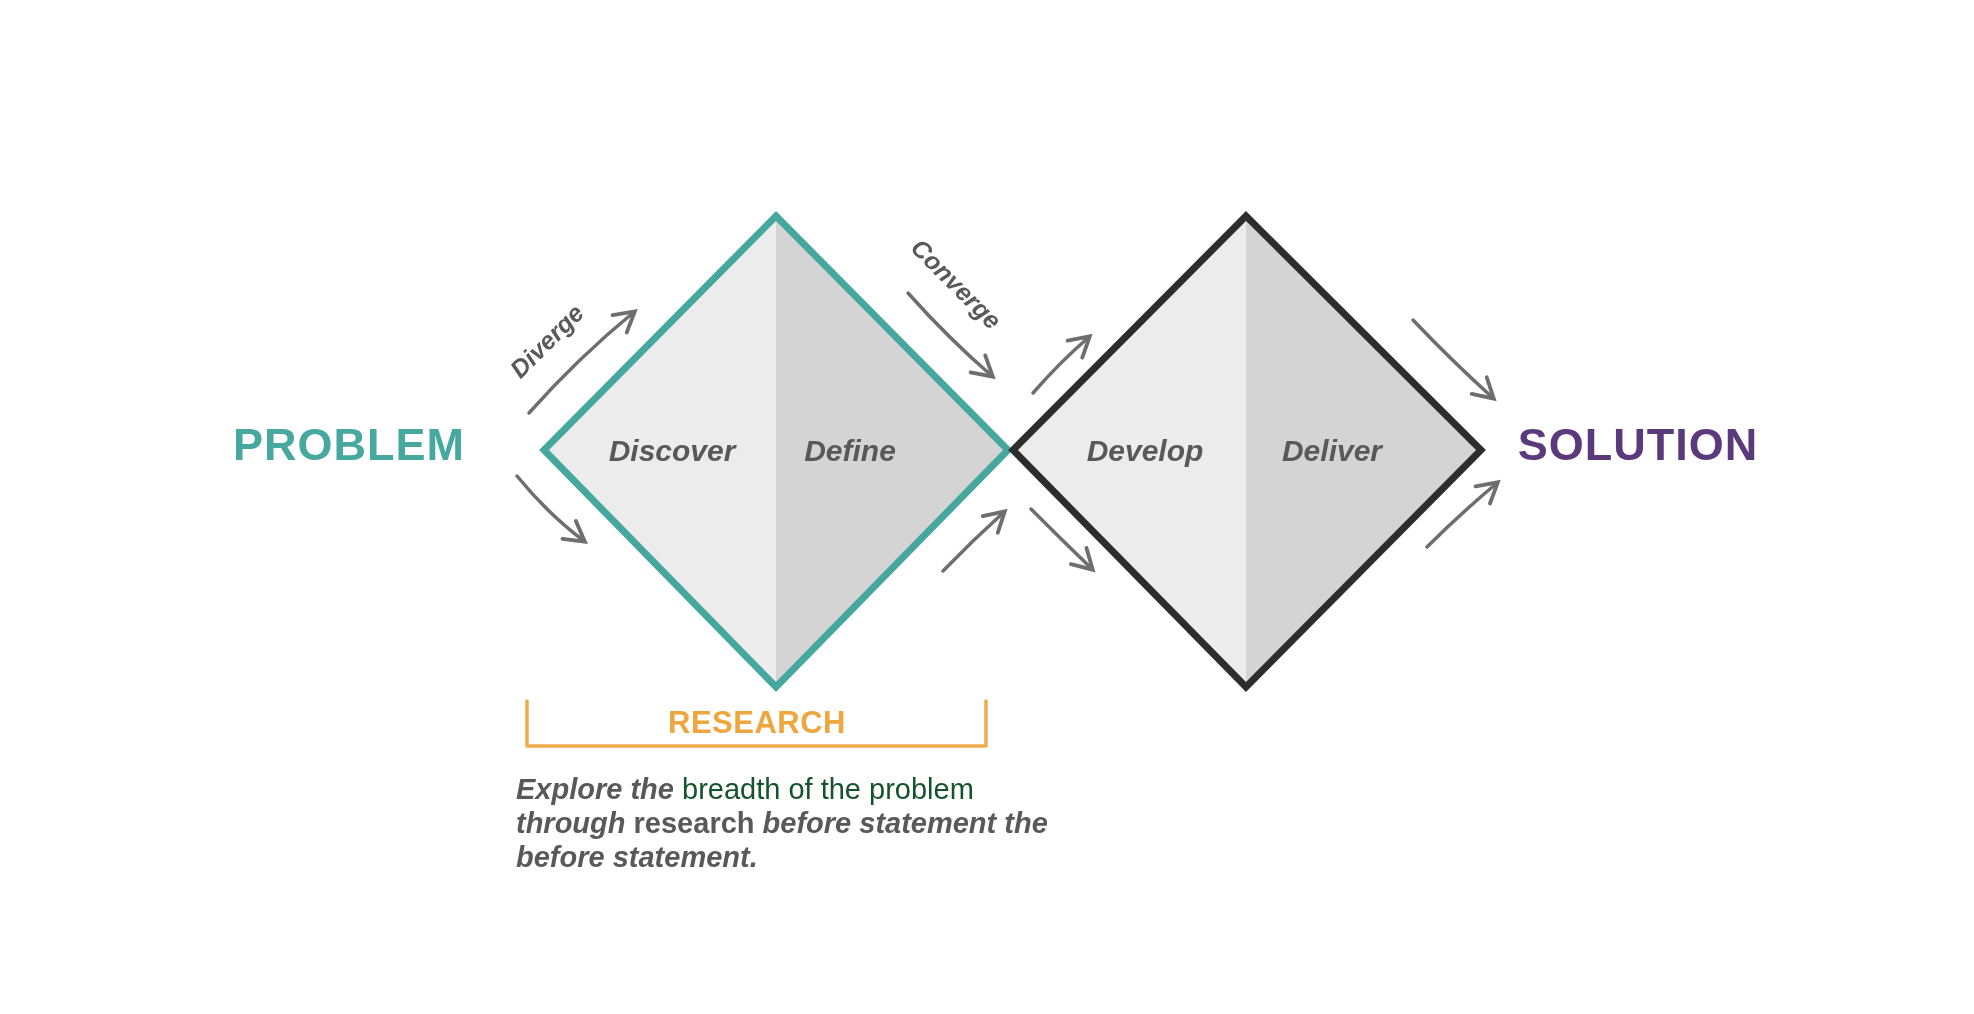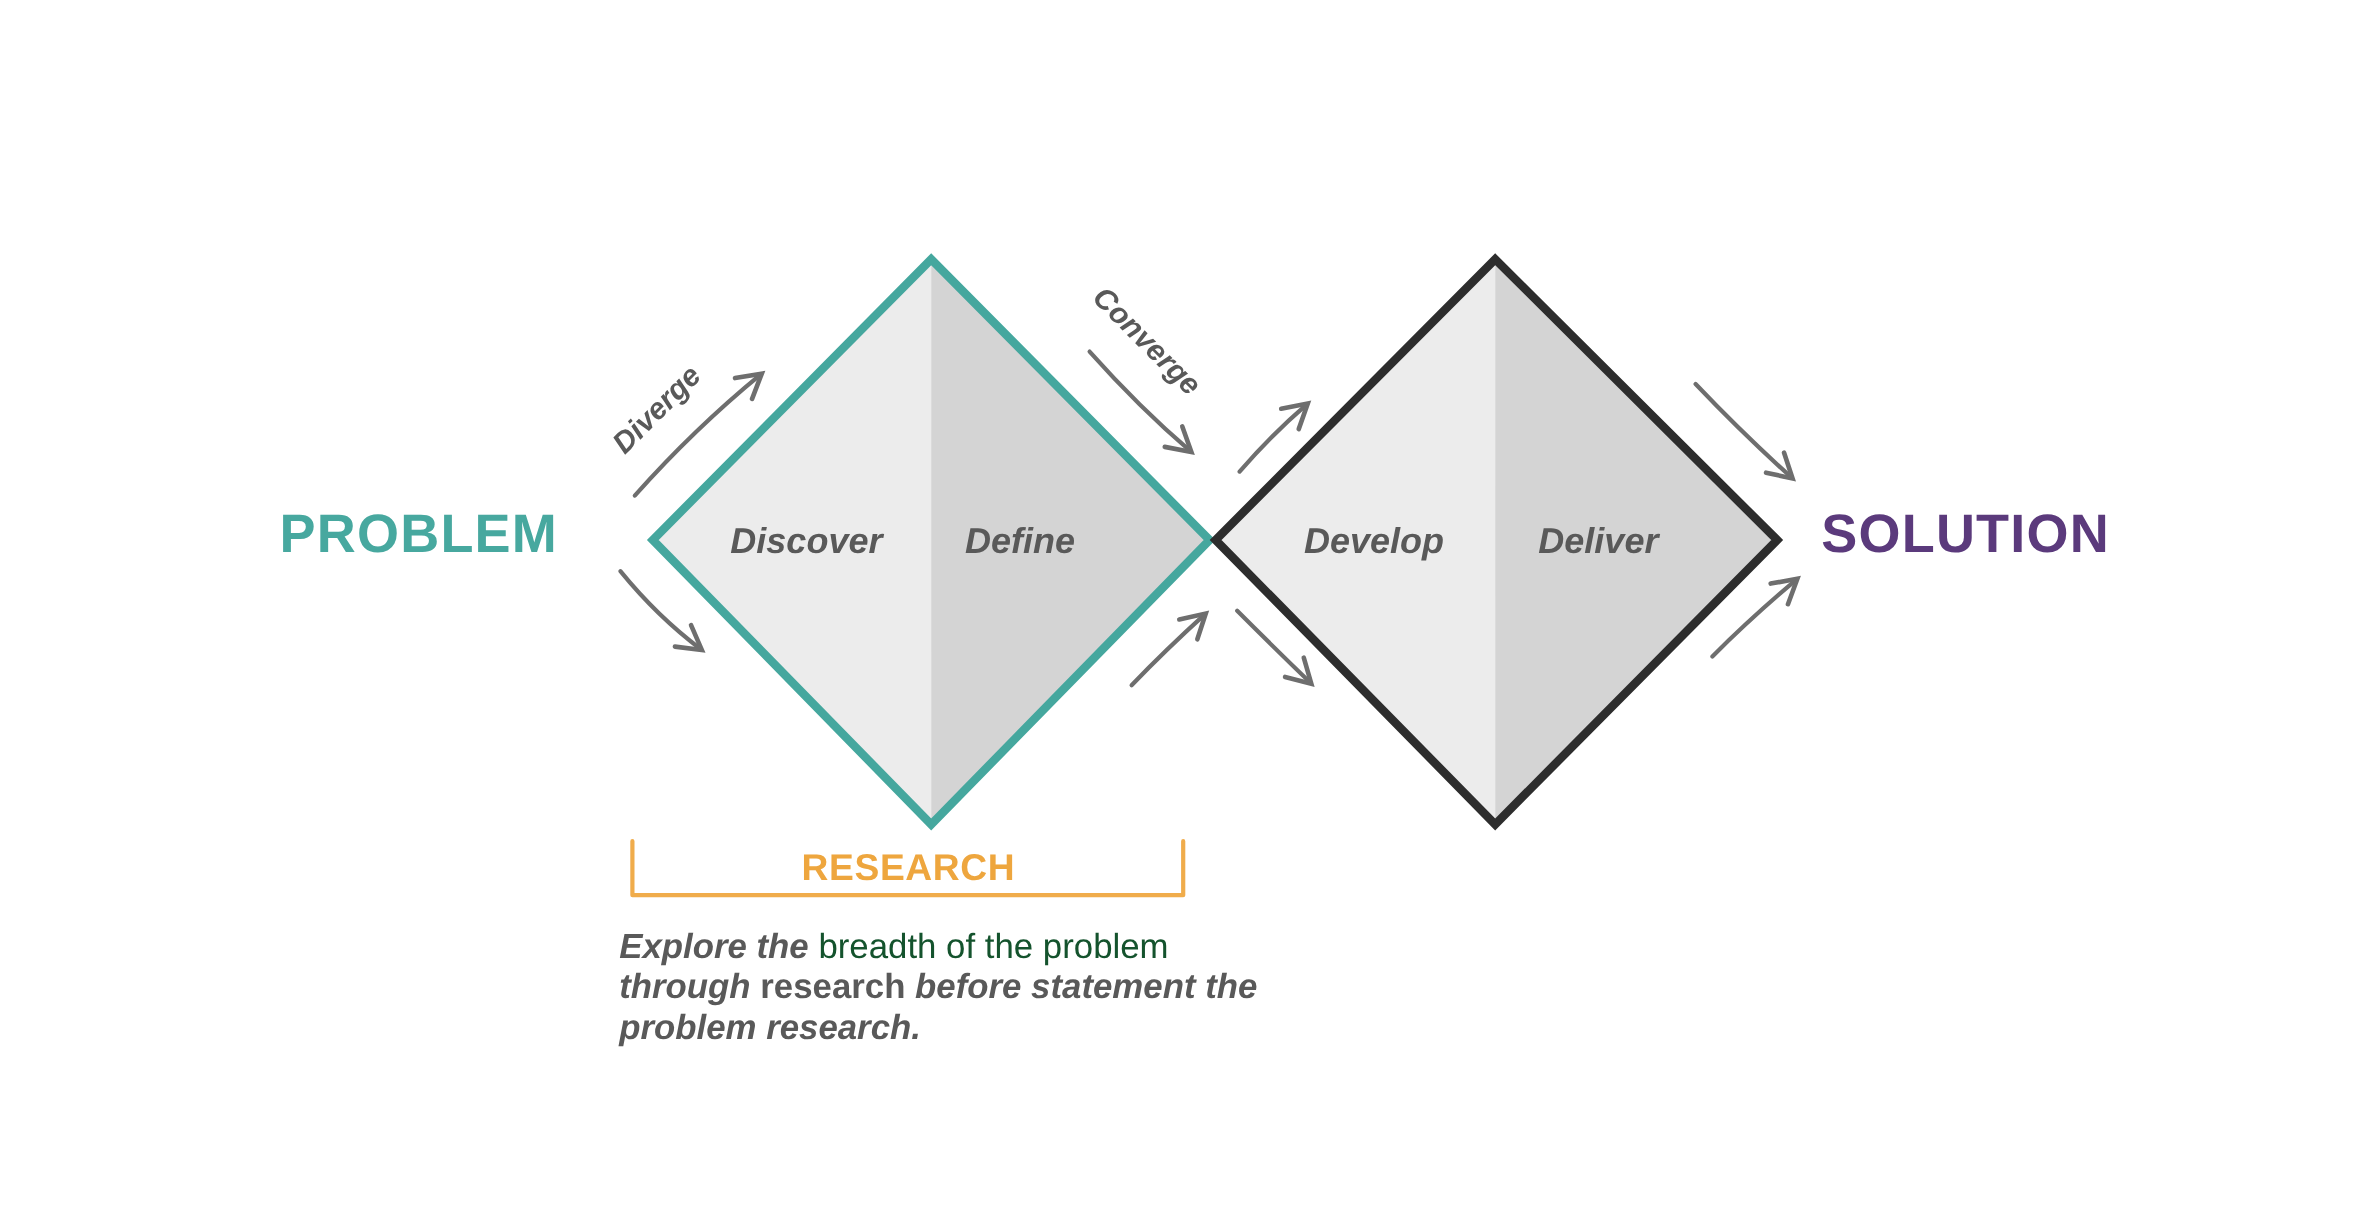--- a/index.html
+++ b/index.html
@@ -133,16 +133,16 @@
       <path class="sketch-arrow" marker-end="url(#sketch-head)" d="M1427,547 Q1460,514 1497,483"></path>
     </g>
 
     <path class="bracket" d="M527,701 L527,746 L986,746 L986,701"></path>
     <text class="research-label" x="757" y="733">RESEARCH</text>
   </svg>
 
   <div class="caption">
     <span class="line"><span class="seg-italic">Explore the </span><span class="seg-orange">breadth of the problem</span></span>
     <span class="line"><span class="seg-italic">through </span><span class="seg-bold">research</span><span class="seg-italic"> before statement the</span></span>
-    <span class="line"><span class="seg-italic">problem research.</span></span>
+    <span class="line"><span class="seg-italic">before statement.</span></span>
   </div>
 
 </div>
 
 </body></html>

